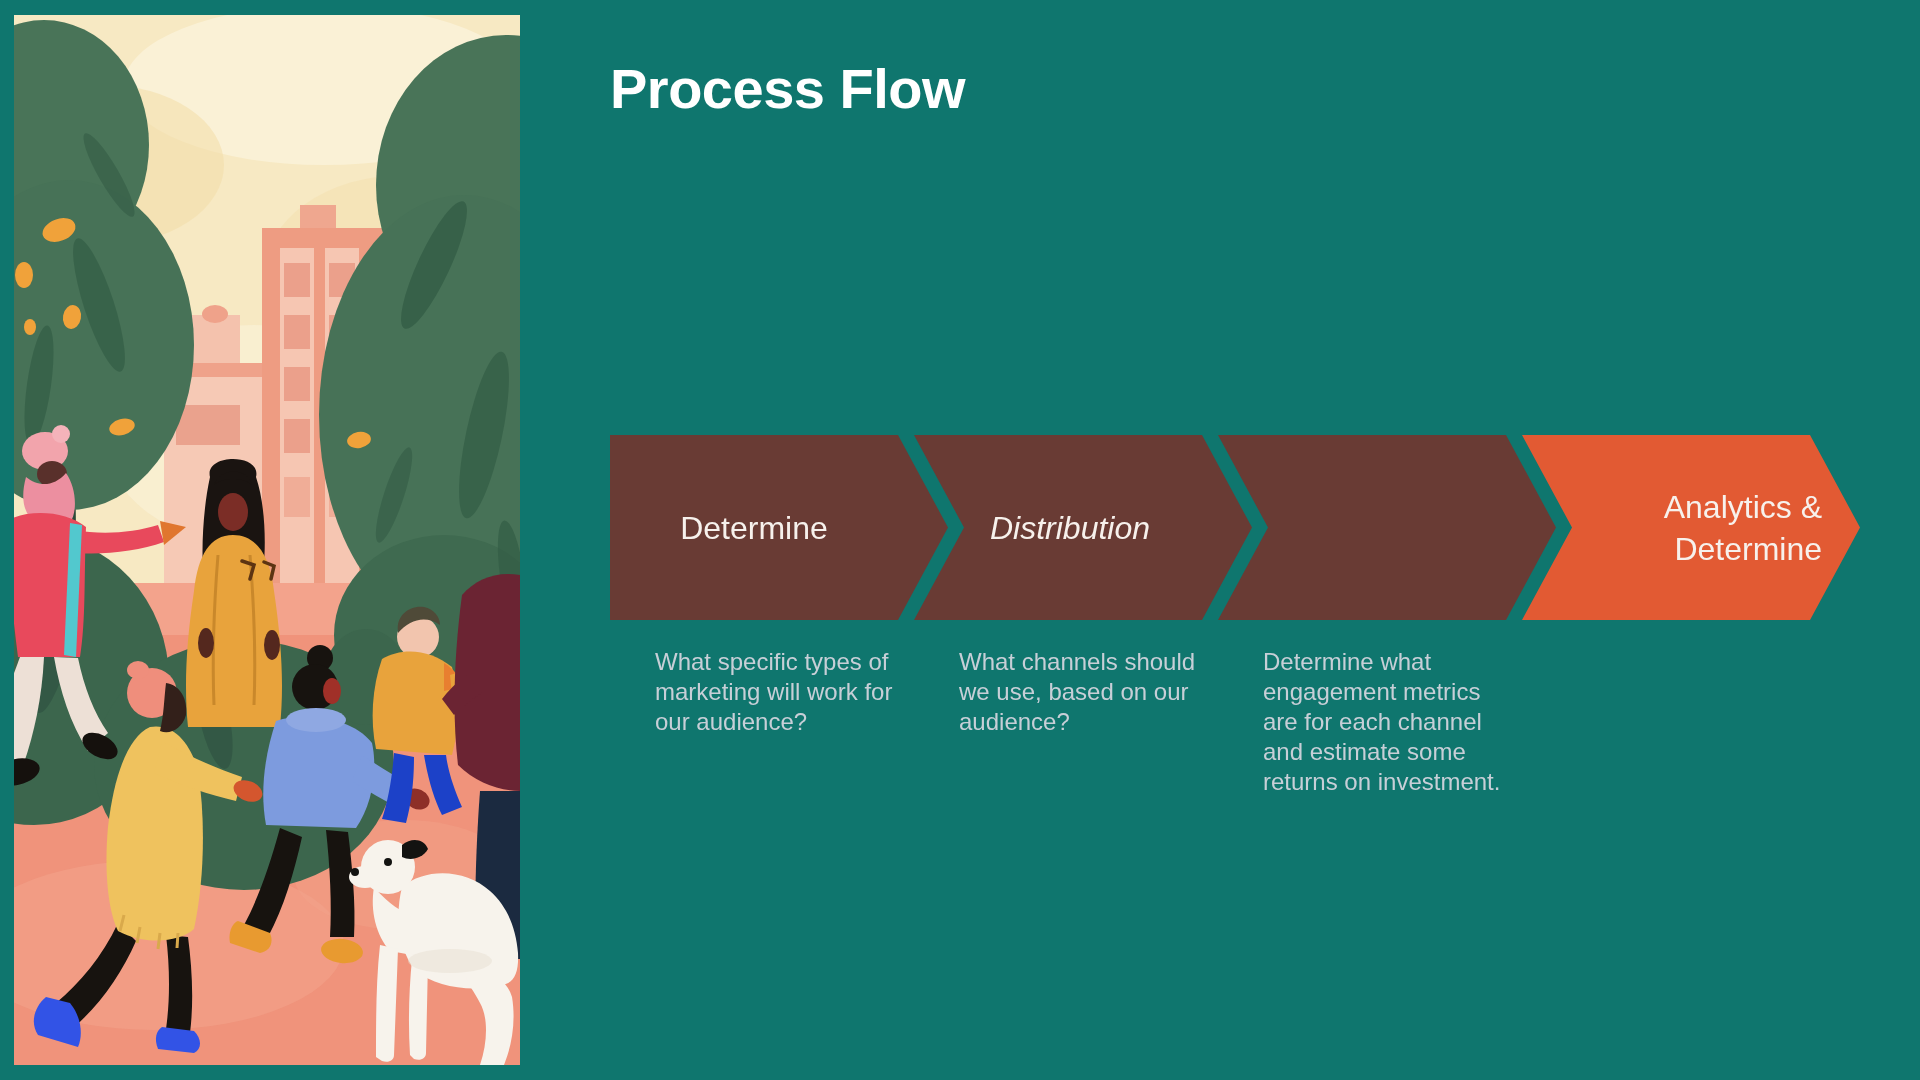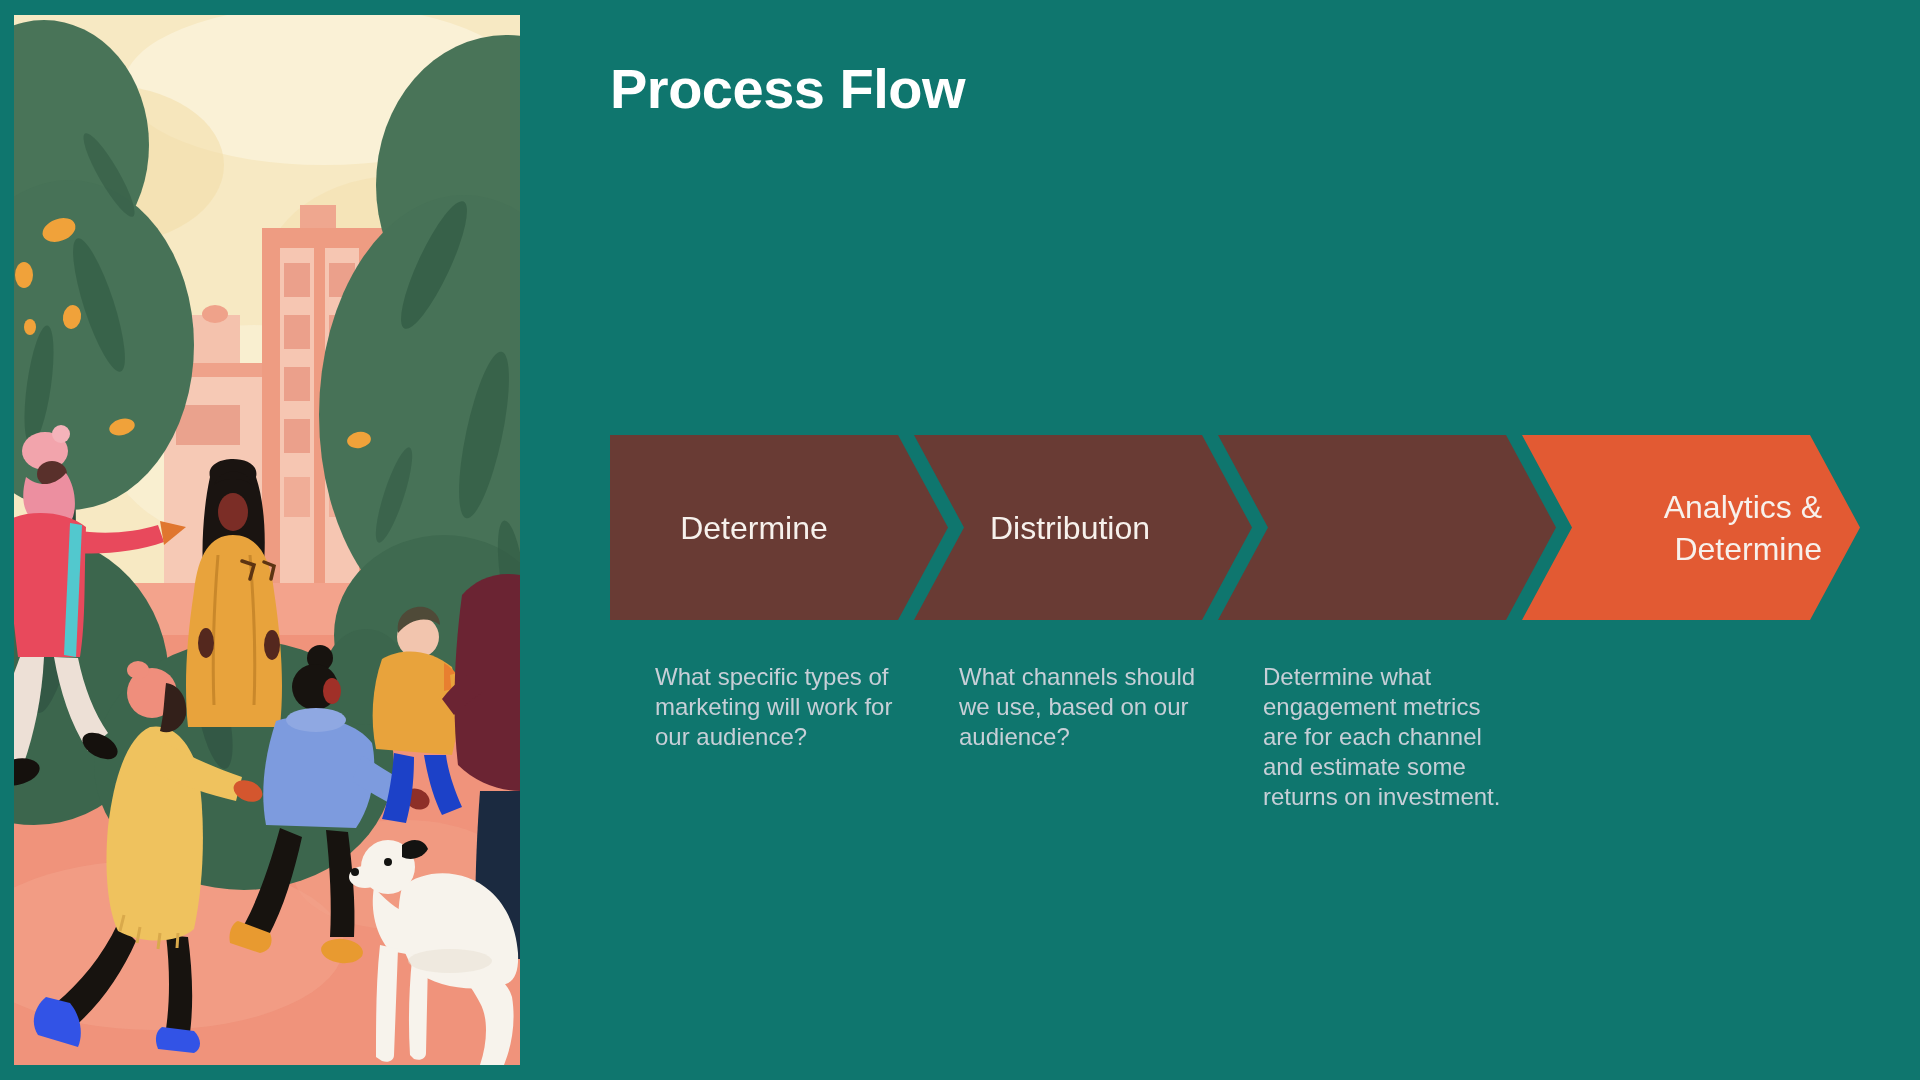--- a/index.html
+++ b/index.html
@@ -23,21 +23,21 @@
     position:absolute; left:610px; top:435px; width:1260px; height:185px;
   }
   .flow svg { position:absolute; left:0; top:0; width:1260px; height:185px; }
   .chev-label {
     position:absolute; top:0; width:288px; height:185px;
     display:flex; flex-direction:column; align-items:center; justify-content:center;
     text-align:center; font-size:32px; line-height:42px; color:#F7F1EC;
   }
   .chev-label span { display:block; }
   .descriptions {
-    position:absolute; left:610px; top:662px; width:1280px; height:220px;
+    position:absolute; left:610px; top:647px; width:1280px; height:220px;
   }
   .desc {
     position:absolute; top:0; width:250px;
     font-size:24px; line-height:30px; color:#C7CFD7;
   }
 </style>
 </head>
 <body>
 
 <div class="slide" style="background: #0f766e;">
@@ -225,21 +225,21 @@
     <svg viewBox="0 0 1260 185">
       <polygon points="0,0 288,0 338,92.5 288,185 0,185" fill="#693B34"></polygon>
       <polygon points="304,0 592,0 642,92.5 592,185 304,185 354,92.5" fill="#693B34"></polygon>
       <polygon points="608,0 896,0 946,92.5 896,185 608,185 658,92.5" fill="#693B34"></polygon>
       <polygon points="912,0 1200,0 1250,92.5 1200,185 912,185 962,92.5" fill="#E25A33"></polygon>
     </svg>
     <div class="chev-label" style="left: 0px; color: rgb(247, 241, 236);">
       <span>Determine</span>
         <span></span>
     </div>
-    <div class="chev-label" style="left: 316px; color: rgb(247, 241, 236);">
+    <div class="chev-label" style="left: 316px; color: rgb(247, 241, 236); font-style: italic;">
       <span>Distribution</span>
         <span></span>
     </div>
     <div class="chev-label" style="left: 924px; color: rgb(247, 241, 236); align-items: flex-end;">
       <span>Analytics &amp;</span>
         <span>Determine</span>
     </div>
   </div>
 
   <div class="descriptions" style="color: rgb(199, 207, 215);">

